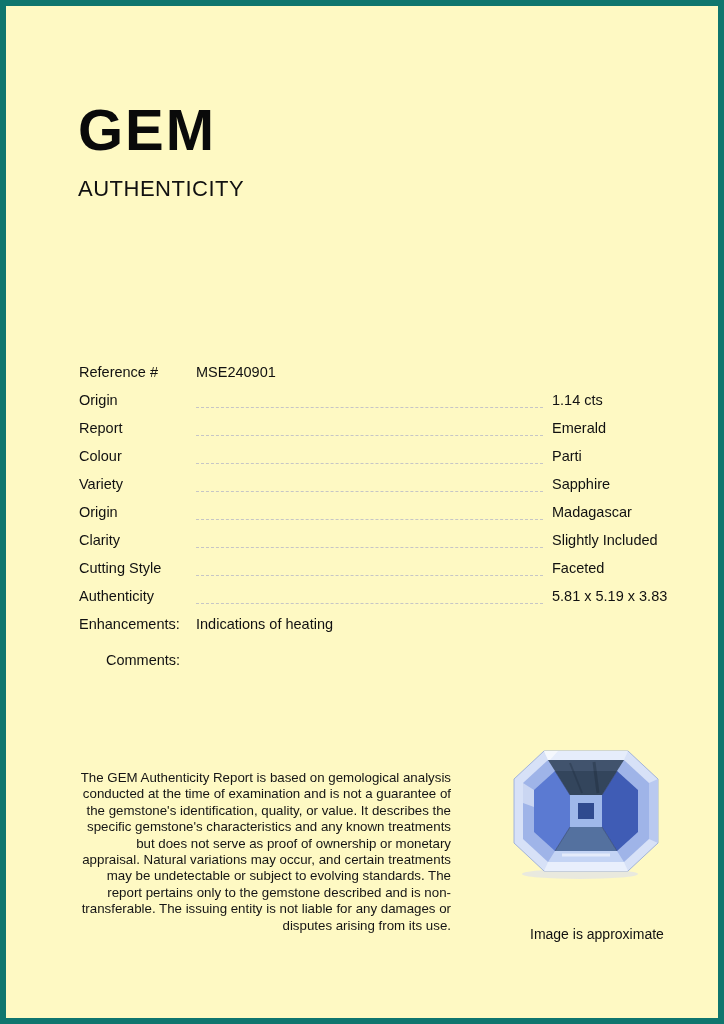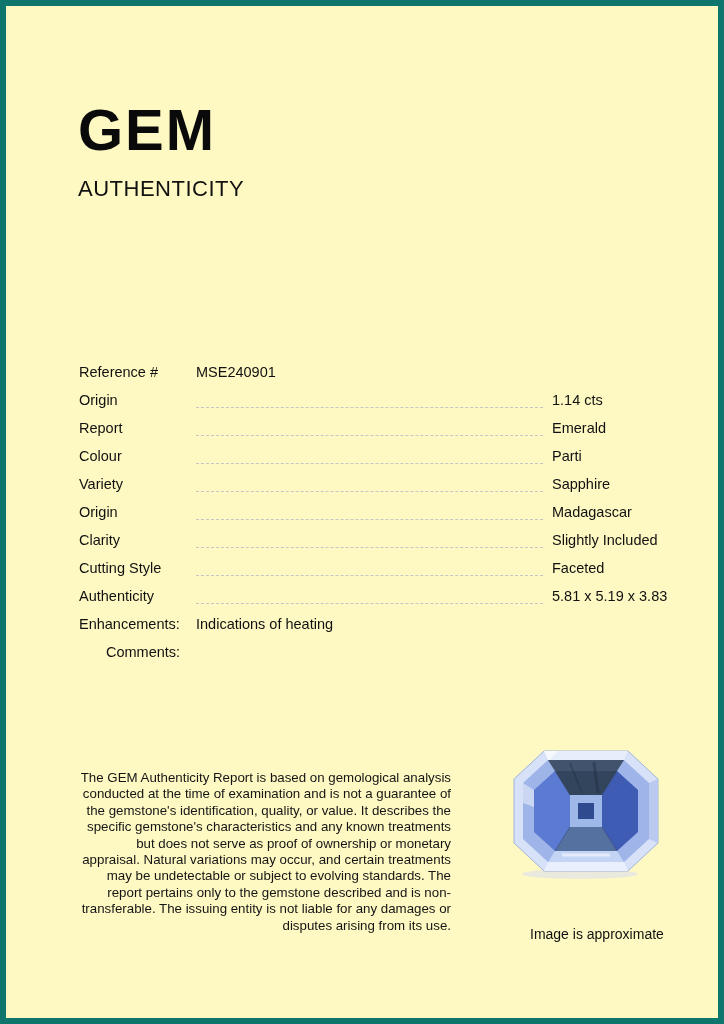--- a/index.html
+++ b/index.html
@@ -23,21 +23,21 @@
     margin-top:10px;
     font-size:22px;font-weight:400;letter-spacing:0.5px;
     line-height:41px;color:#111111;
   }
   
   #fields{position:absolute;left:73px;top:352px;width:600px;}
   .field-row{
     display:flex;align-items:center;
     height:28px;font-size:14.5px;line-height:20px;
   }
-  .field-row.comments-row{}
+  .field-row.comments-row{margin-top:8px;}
   .f-label{width:117px;flex:0 0 117px;white-space:nowrap;}
   .f-label.indented{padding-left:27px;box-sizing:border-box;}
   .f-leader{
     flex:0 0 347px;height:0;
     border-top:1px dashed #c6c6c6;
     margin-top:15px;
   }
   .f-value{padding-left:9px;white-space:nowrap;}
   .f-value.inline{padding-left:0;}
   

